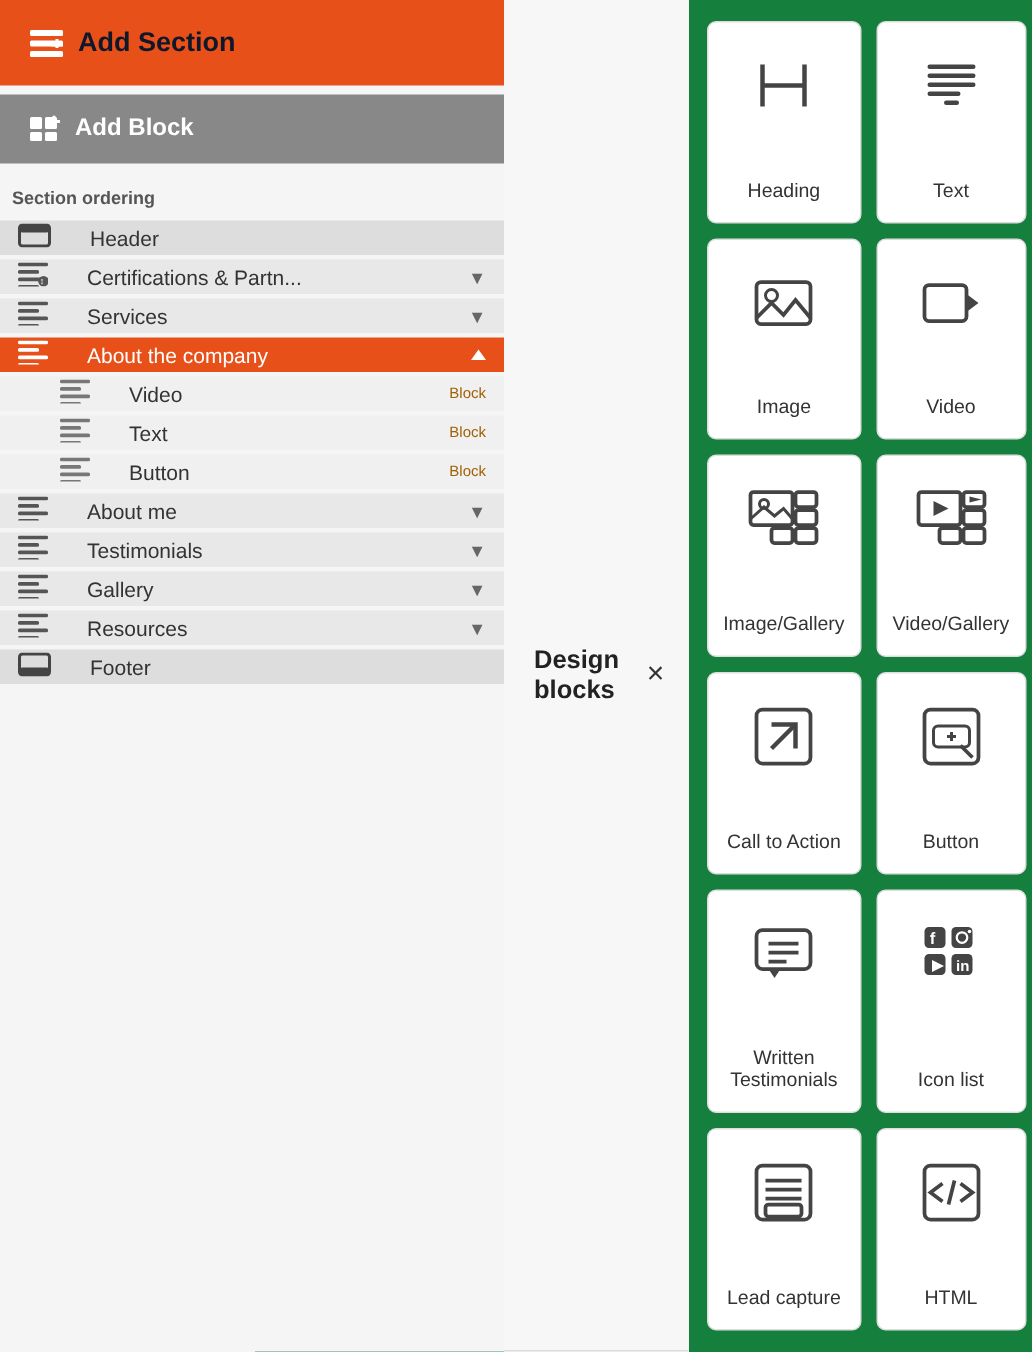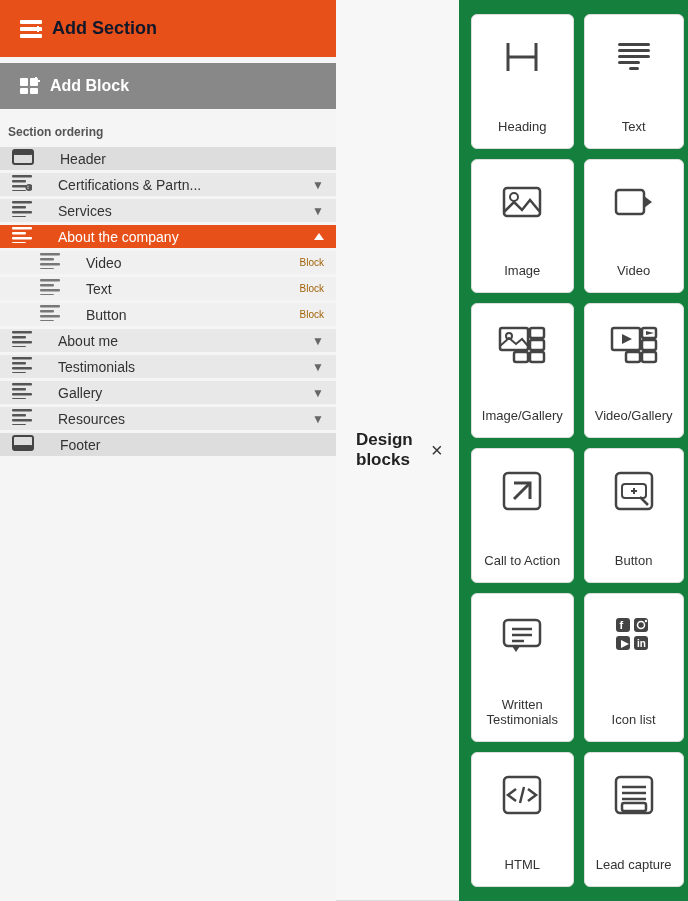--- a/index.html
+++ b/index.html
@@ -501,35 +501,35 @@
           <text x="25" y="33" font-size="10" fill="white" font-weight="bold">in</text>
         </svg>
       </div>
       <span class="block-label">Icon list</span>
     </div>
 
     <div class="block-card">
       <div class="block-icon icon-svg">
         <svg width="44" height="44" viewBox="0 0 44 44" fill="none" stroke="#444" stroke-width="2.5">
           <rect x="4" y="4" width="36" height="36" rx="4"></rect>
-          <polyline points="16,16 8,22 16,28"></polyline>
-          <polyline points="28,16 36,22 28,28"></polyline>
-          <line x1="20" y1="30" x2="24" y2="14"></line>
-        </svg>
-      </div>
-      <span class="block-label">HTML</span>
-    </div>
-
-    <div class="block-card">
-      <div class="block-icon icon-svg">
-        <svg width="44" height="44" viewBox="0 0 44 44" fill="none" stroke="#444" stroke-width="2.5">
-          <rect x="4" y="4" width="36" height="36" rx="4"></rect>
           <line x1="10" y1="14" x2="34" y2="14"></line>
           <line x1="10" y1="20" x2="34" y2="20"></line>
           <line x1="10" y1="26" x2="34" y2="26"></line>
           <rect x="10" y="30" width="24" height="8" rx="2"></rect>
         </svg>
       </div>
       <span class="block-label">Lead capture</span>
     </div>
 
+    <div class="block-card">
+      <div class="block-icon icon-svg">
+        <svg width="44" height="44" viewBox="0 0 44 44" fill="none" stroke="#444" stroke-width="2.5">
+          <rect x="4" y="4" width="36" height="36" rx="4"></rect>
+          <polyline points="16,16 8,22 16,28"></polyline>
+          <polyline points="28,16 36,22 28,28"></polyline>
+          <line x1="20" y1="30" x2="24" y2="14"></line>
+        </svg>
+      </div>
+      <span class="block-label">HTML</span>
+    </div>
+
   </div>
 </div>
 
 </body></html>

